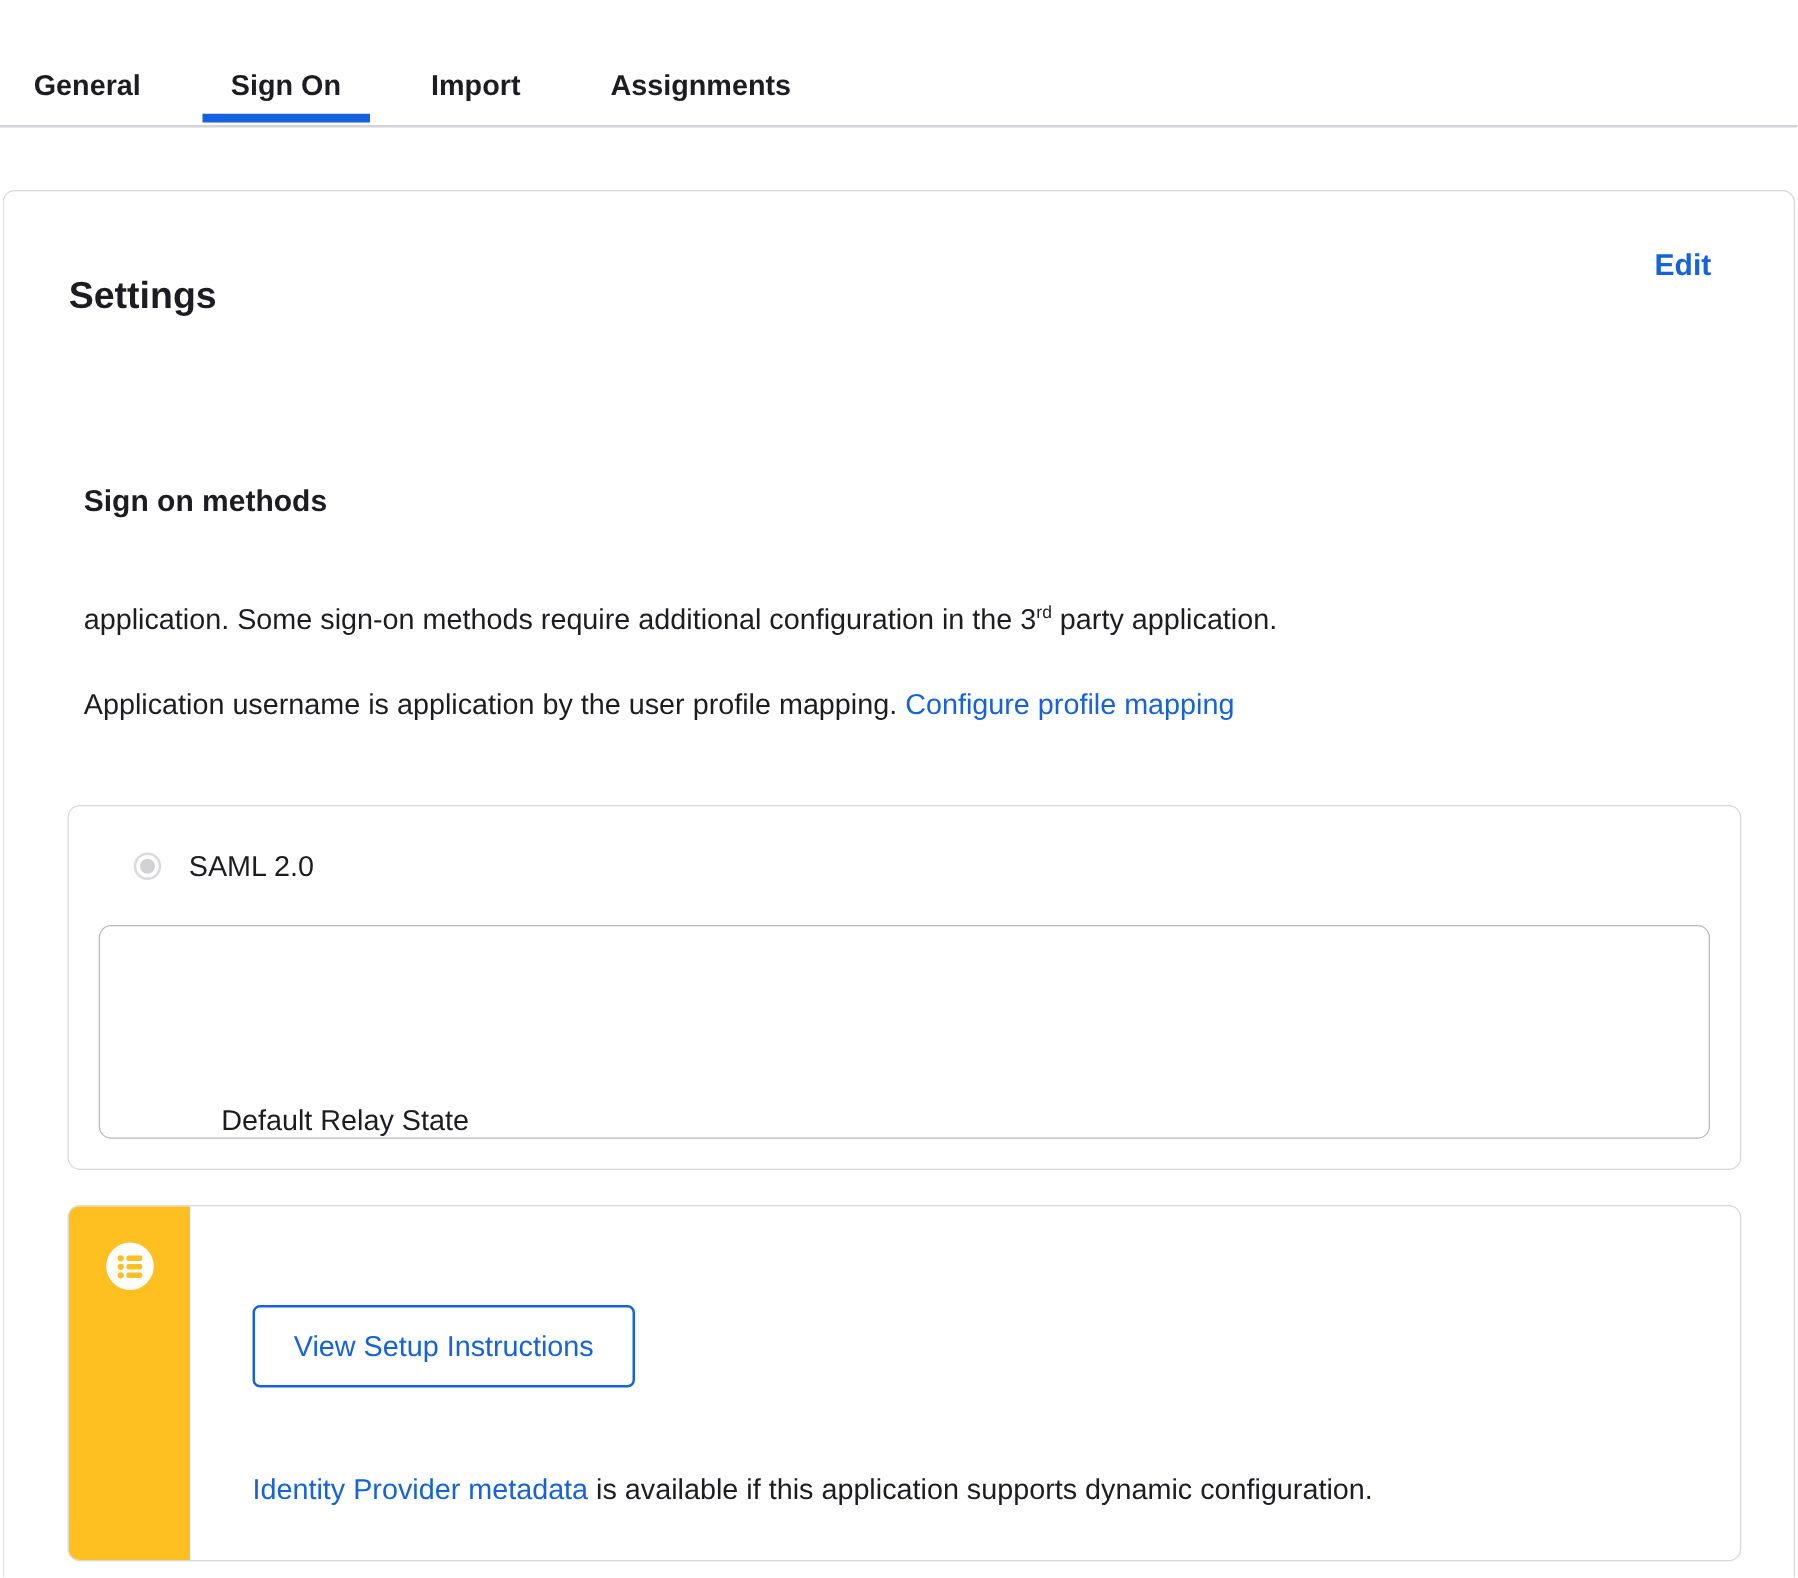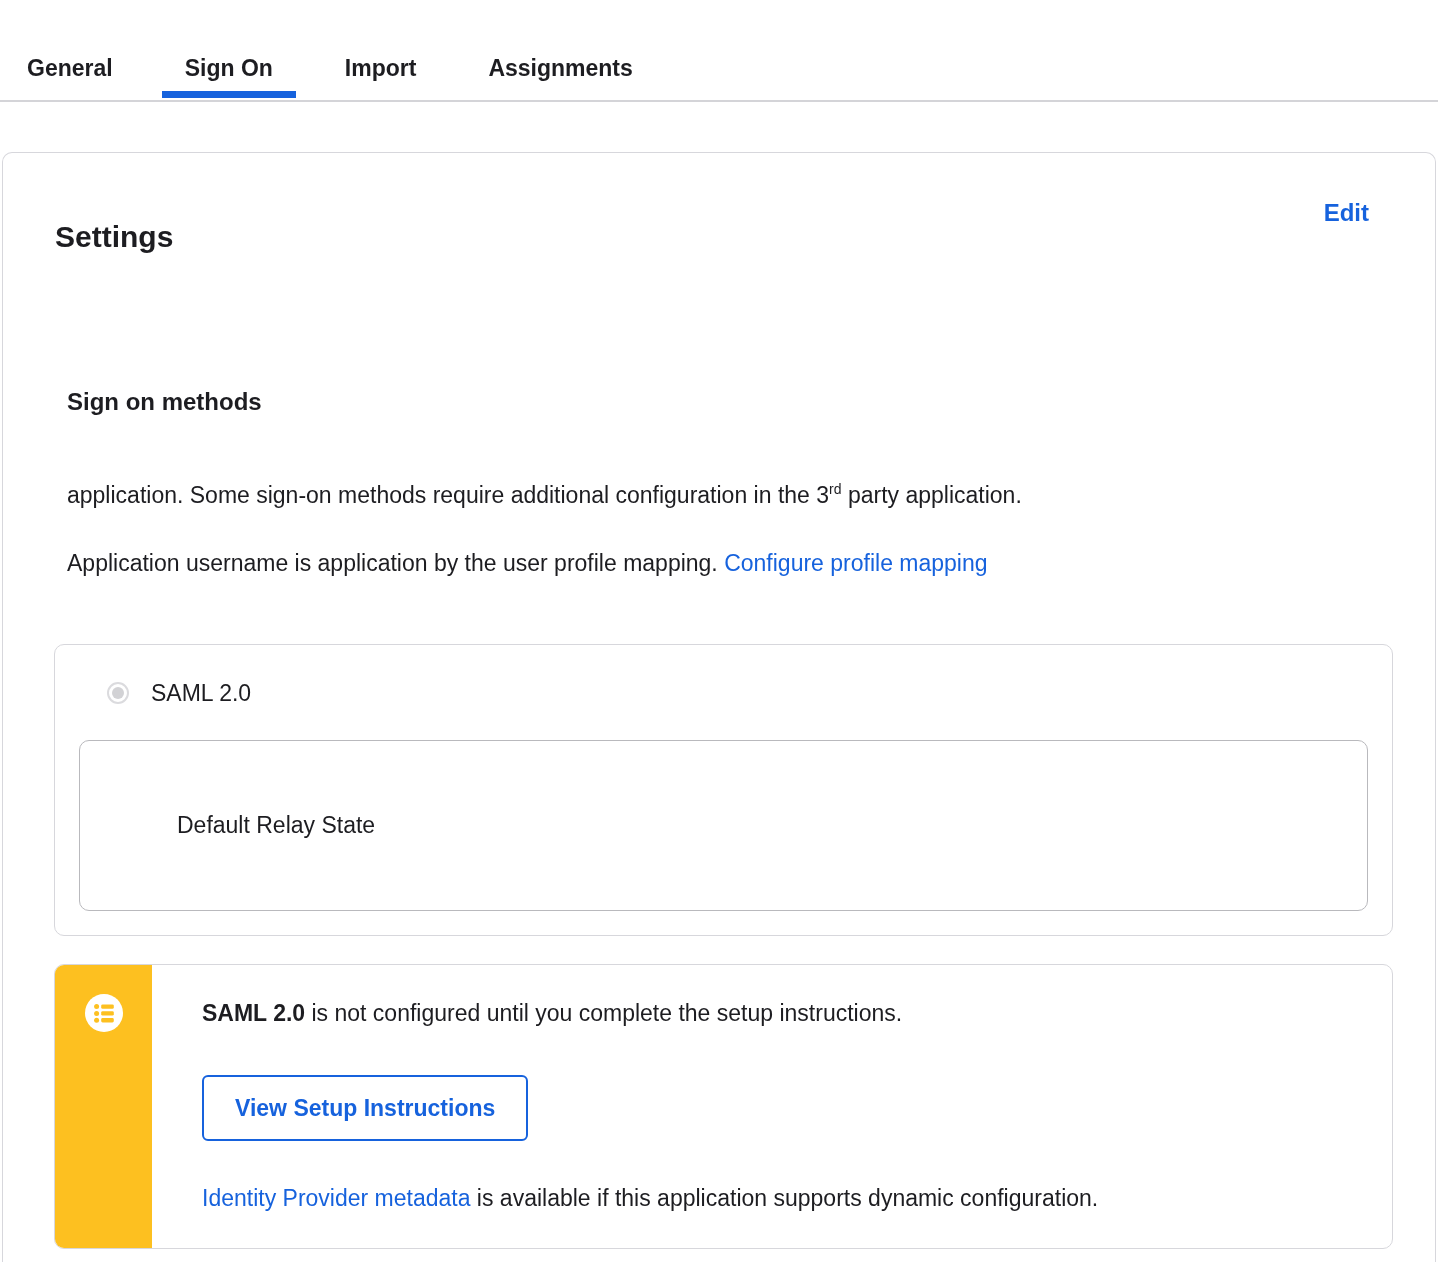--- a/index.html
+++ b/index.html
@@ -69,44 +69,44 @@
     position:relative;margin-right:22px;flex-shrink:0;
   }
   .radio::after{
     content:"";position:absolute;left:3px;top:3px;right:3px;bottom:3px;
     border-radius:50%;background:#d2d2d5;
   }
   .radio-label{font-size:23px;line-height:32px;}
   .relay-box{
     margin-top:31px;height:171px;
     border:1px solid #b9b9bd;border-radius:10px;
-    display:flex;align-items:center;padding-left:97px;
+    display:flex;align-items:flex-end;padding-left:97px;
     font-size:23px;
   }
 
   
   .callout{
     margin-top:28px;display:flex;min-height:285px;
     border:1px solid var(--border);border-radius:10px;overflow:hidden;
   }
   .callout-bar{
     width:97px;flex-shrink:0;background:var(--warning);
     display:flex;justify-content:center;align-items:flex-start;
     padding-top:28px;
   }
   .callout-content{flex:1;padding:33px 40px 30px 50px;}
   .callout-msg{font-size:23px;line-height:31px;}
   .callout-msg .bold{font-weight:700;}
   .setup-btn{
     margin-top:46px;display:inline-block;
     border:2px solid var(--accent);border-radius:6px;background:#fff;
-    color:var(--accent);font-size:23px;font-weight:700;
+    color:var(--accent);font-size:23px;font-weight:400;
     font-family:inherit;padding:18px 31px;cursor:pointer;line-height:26px;
   }
-  .metadata-line{margin-top:42px;font-size:23px;line-height:31px;}
+  .metadata-line{margin-top:66px;font-size:23px;line-height:31px;}
 </style>
 </head>
 <body>
 
 <nav class="tabbar">
   <div class="tab">General</div>
   <div class="tab active">Sign On</div>
   <div class="tab">Import</div>
   <div class="tab">Assignments</div>
 </nav>
@@ -150,23 +150,20 @@
               <rect x="17.2" y="11.4" width="12.6" height="4.4" rx="1.4"></rect>
               <circle cx="12.6" cy="20.4" r="2.5"></circle>
               <rect x="17.2" y="18.2" width="12.6" height="4.4" rx="1.4"></rect>
               <circle cx="12.6" cy="27.2" r="2.5"></circle>
               <rect x="17.2" y="25.0" width="12.6" height="4.4" rx="1.4"></rect>
             </g>
           </svg>
         </span>
       </div>
       <div class="callout-content">
-        <div class="callout-msg">
-          <span class="bold">SAML 2.0</span><span> is not configured until you complete the setup instructions.</span>
-        </div>
         <button class="setup-btn">View Setup Instructions</button>
         <div class="metadata-line">
           <a class="link">Identity Provider metadata</a><span> is available if this application supports dynamic configuration.</span>
         </div>
       </div>
     </div>
 
   </div>
 </section>
 

